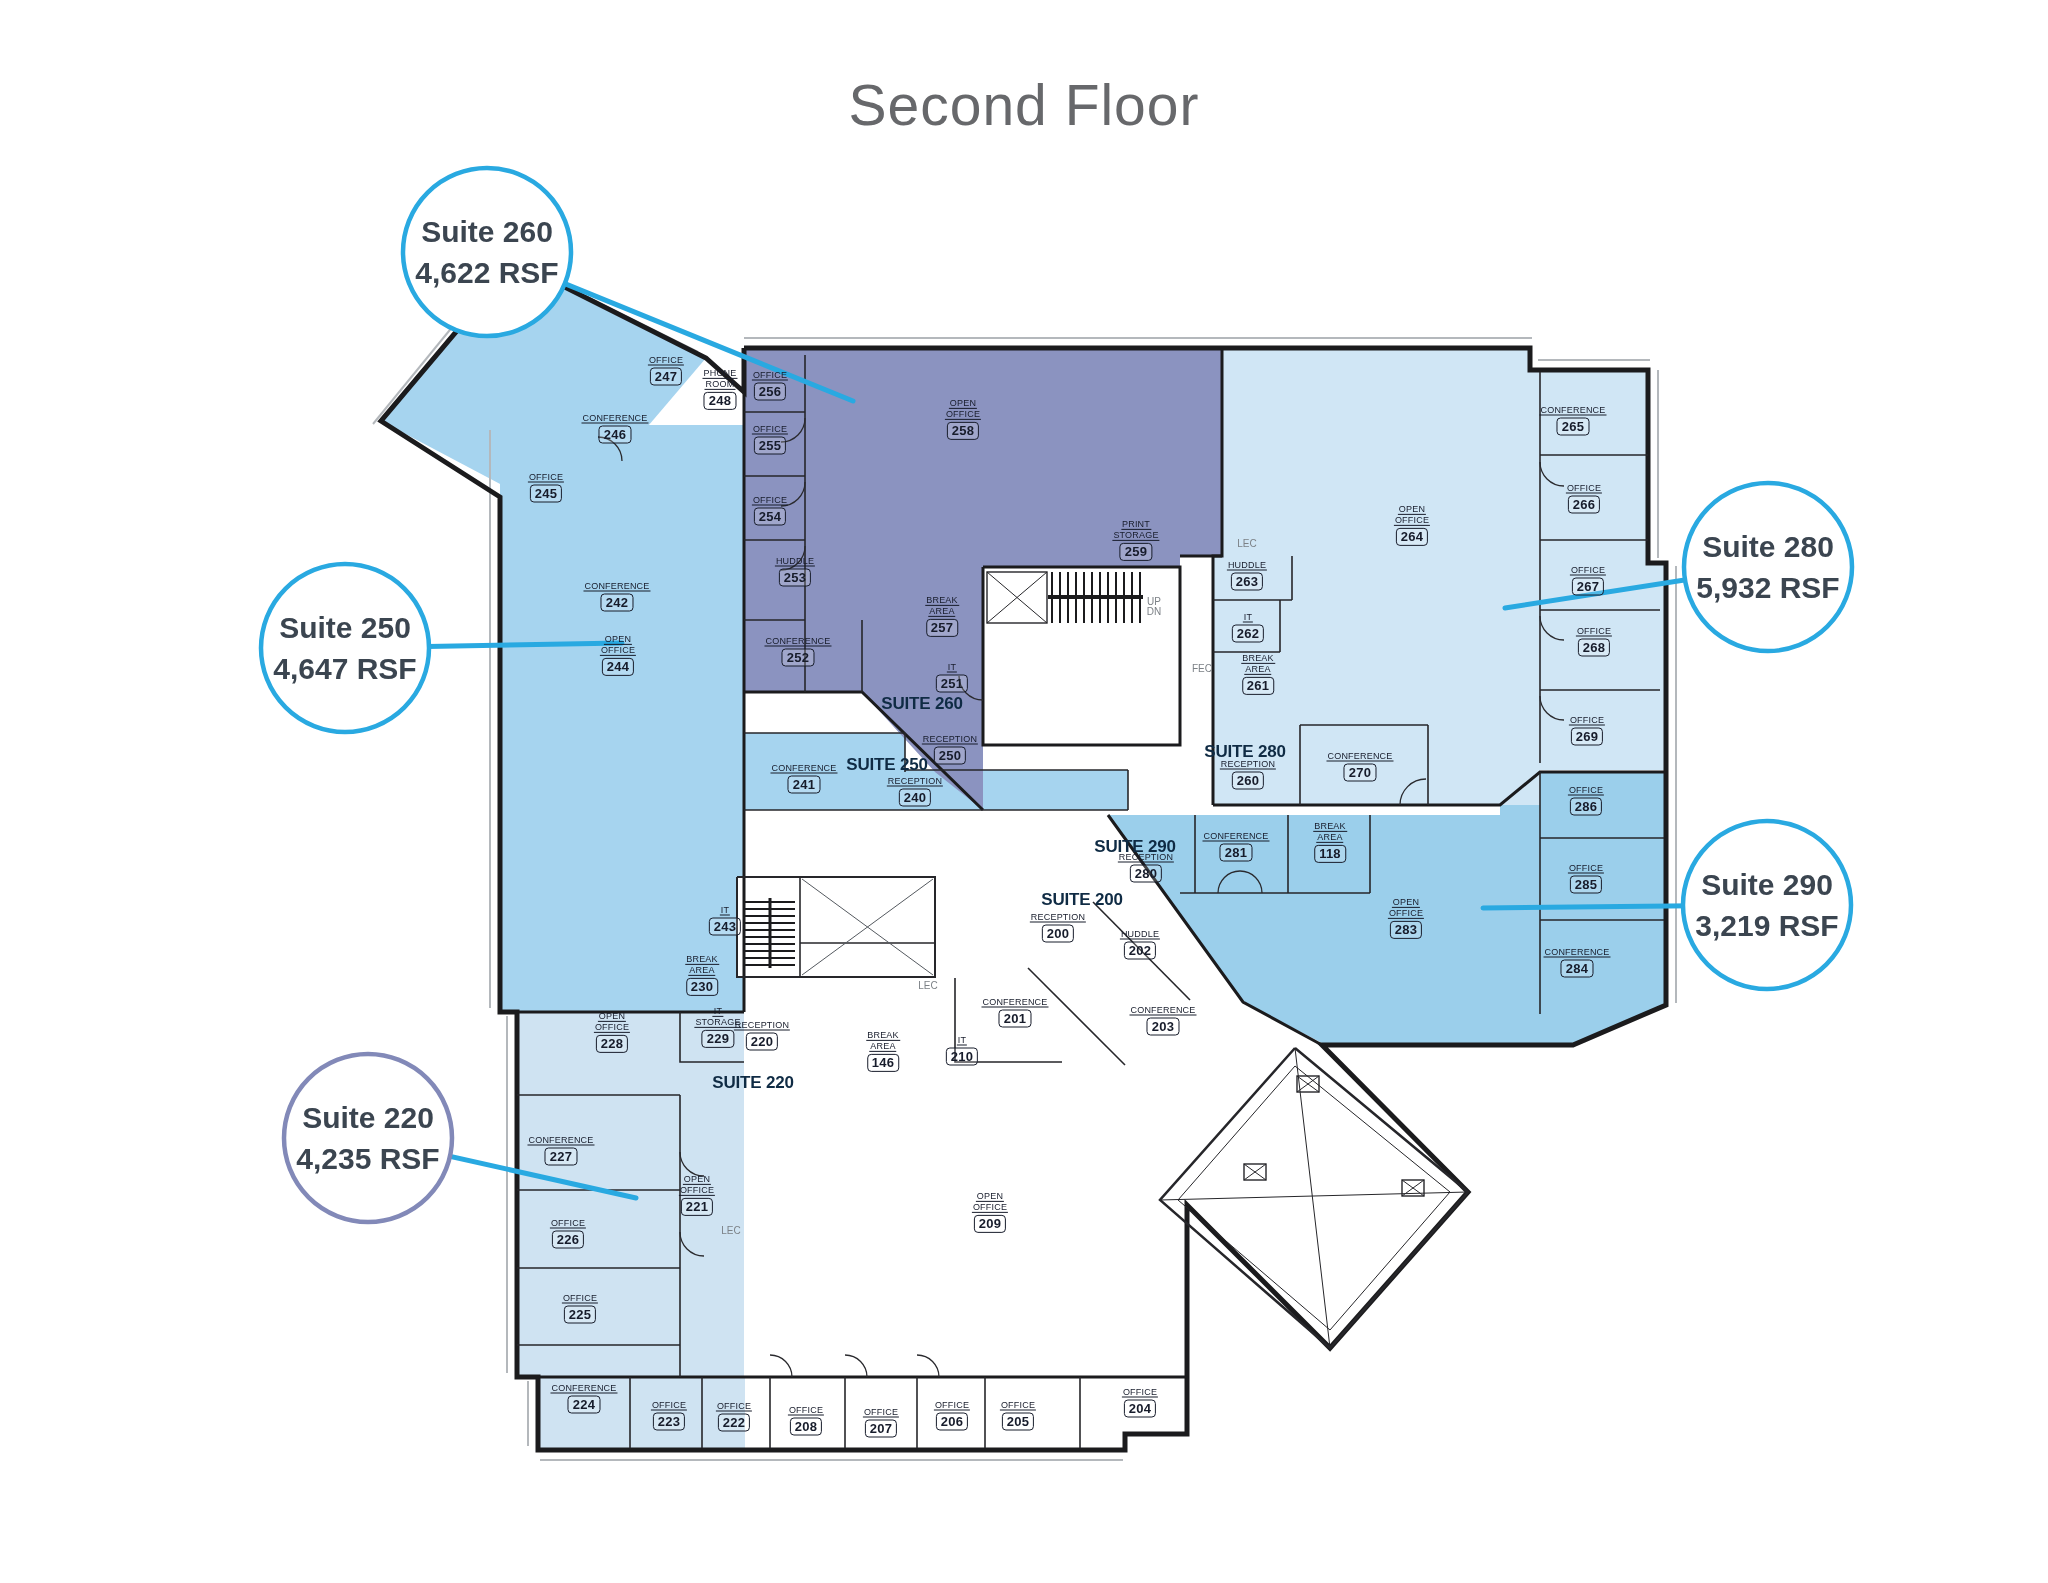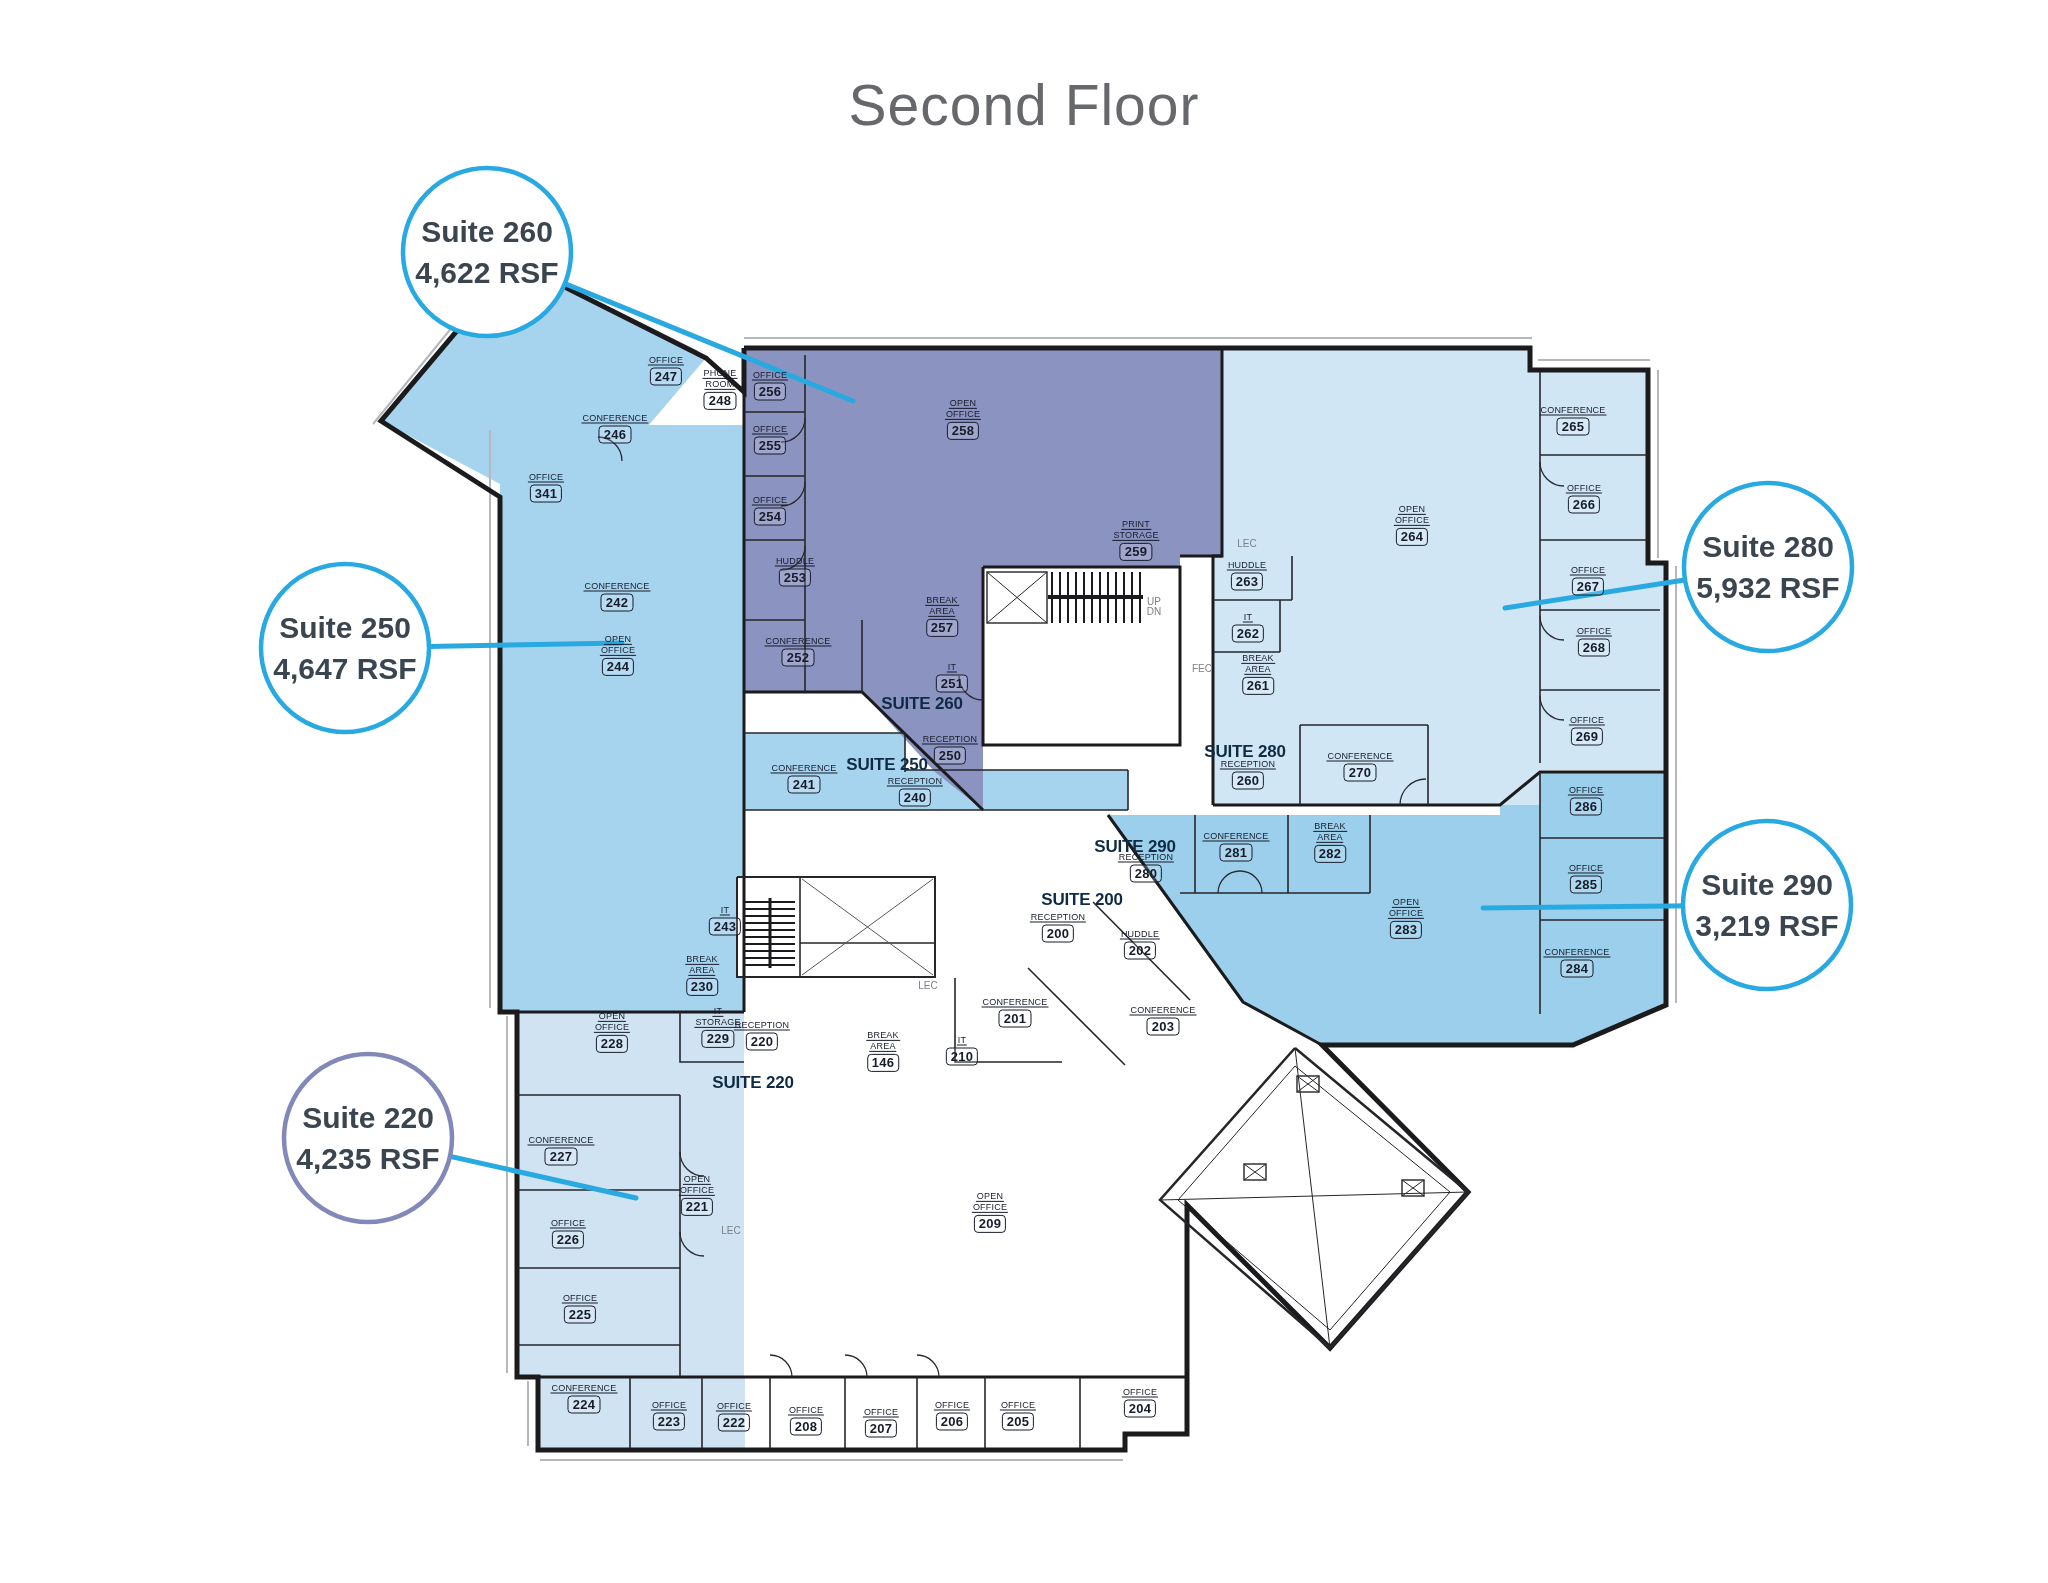--- a/index.html
+++ b/index.html
@@ -183,21 +183,21 @@
         <div class="nm"><span>PHONE</span></div>
         <div class="nm"><span>ROOM</span></div>
         <div><span class="no">248</span></div>
       </div>
       <div class="room-label" style="left: 615px; top: 428px;">
         <div class="nm"><span>CONFERENCE</span></div>
         <div><span class="no">246</span></div>
       </div>
       <div class="room-label" style="left: 546px; top: 487px;">
         <div class="nm"><span>OFFICE</span></div>
-        <div><span class="no">341</span></div>
+        <div><span class="no">245</span></div>
       </div>
       <div class="room-label" style="left: 618px; top: 655px;">
         <div class="nm"><span>OPEN</span></div>
         <div class="nm"><span>OFFICE</span></div>
         <div><span class="no">244</span></div>
       </div>
       <div class="room-label" style="left: 617px; top: 596px;">
         <div class="nm"><span>CONFERENCE</span></div>
         <div><span class="no">242</span></div>
       </div>
@@ -311,21 +311,21 @@
         <div class="nm"><span>RECEPTION</span></div>
         <div><span class="no">280</span></div>
       </div>
       <div class="room-label" style="left: 1236px; top: 846px;">
         <div class="nm"><span>CONFERENCE</span></div>
         <div><span class="no">281</span></div>
       </div>
       <div class="room-label" style="left: 1330px; top: 842px;">
         <div class="nm"><span>BREAK</span></div>
         <div class="nm"><span>AREA</span></div>
-        <div><span class="no">282</span></div>
+        <div><span class="no">118</span></div>
       </div>
       <div class="room-label" style="left: 1406px; top: 918px;">
         <div class="nm"><span>OPEN</span></div>
         <div class="nm"><span>OFFICE</span></div>
         <div><span class="no">283</span></div>
       </div>
       <div class="room-label" style="left: 1586px; top: 800px;">
         <div class="nm"><span>OFFICE</span></div>
         <div><span class="no">286</span></div>
       </div>

